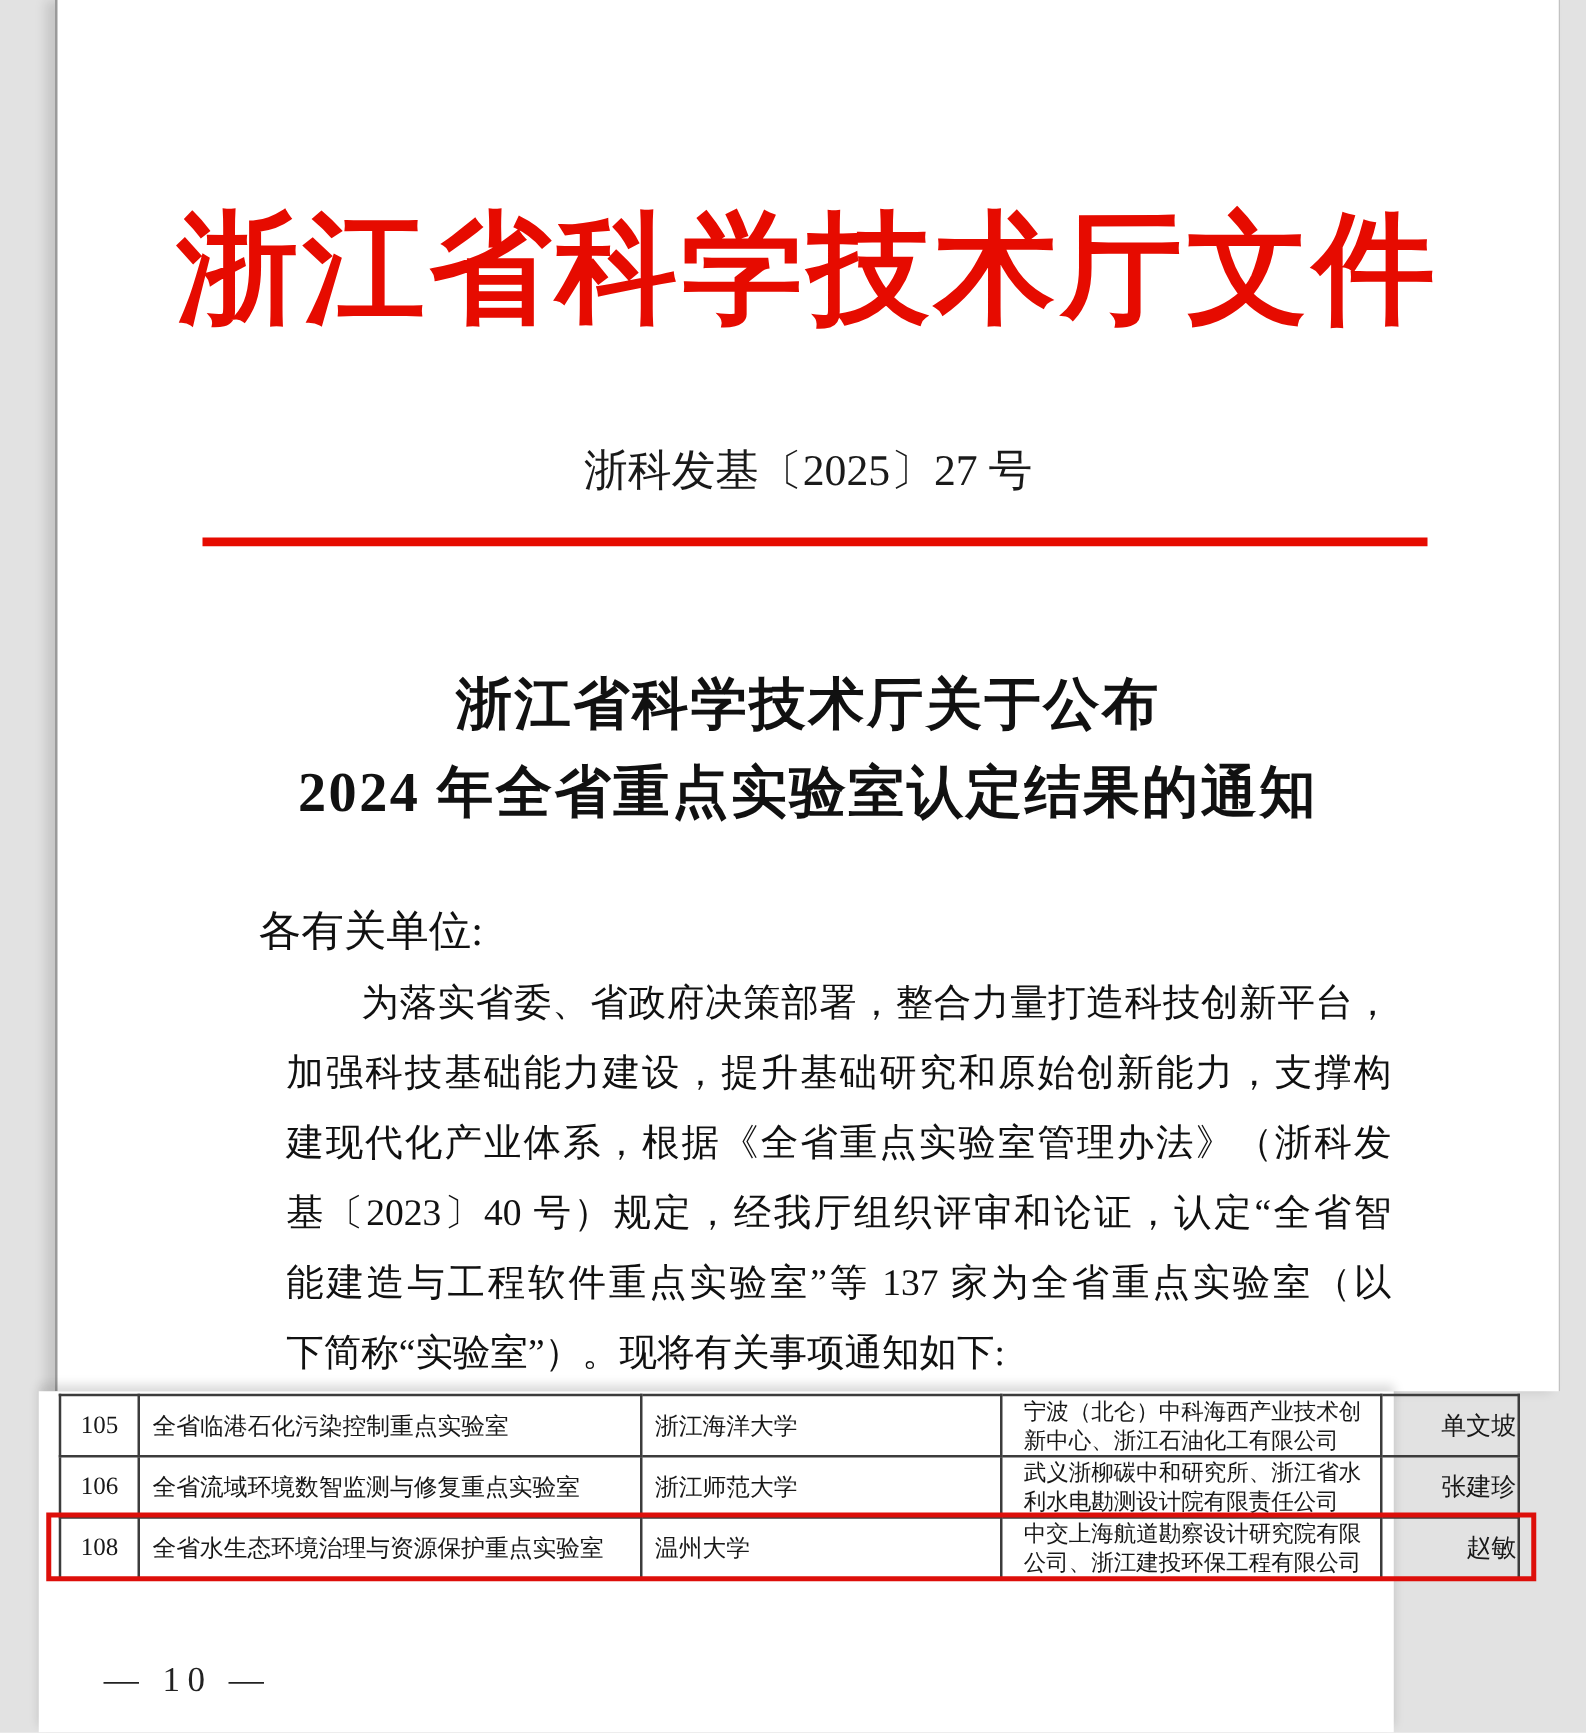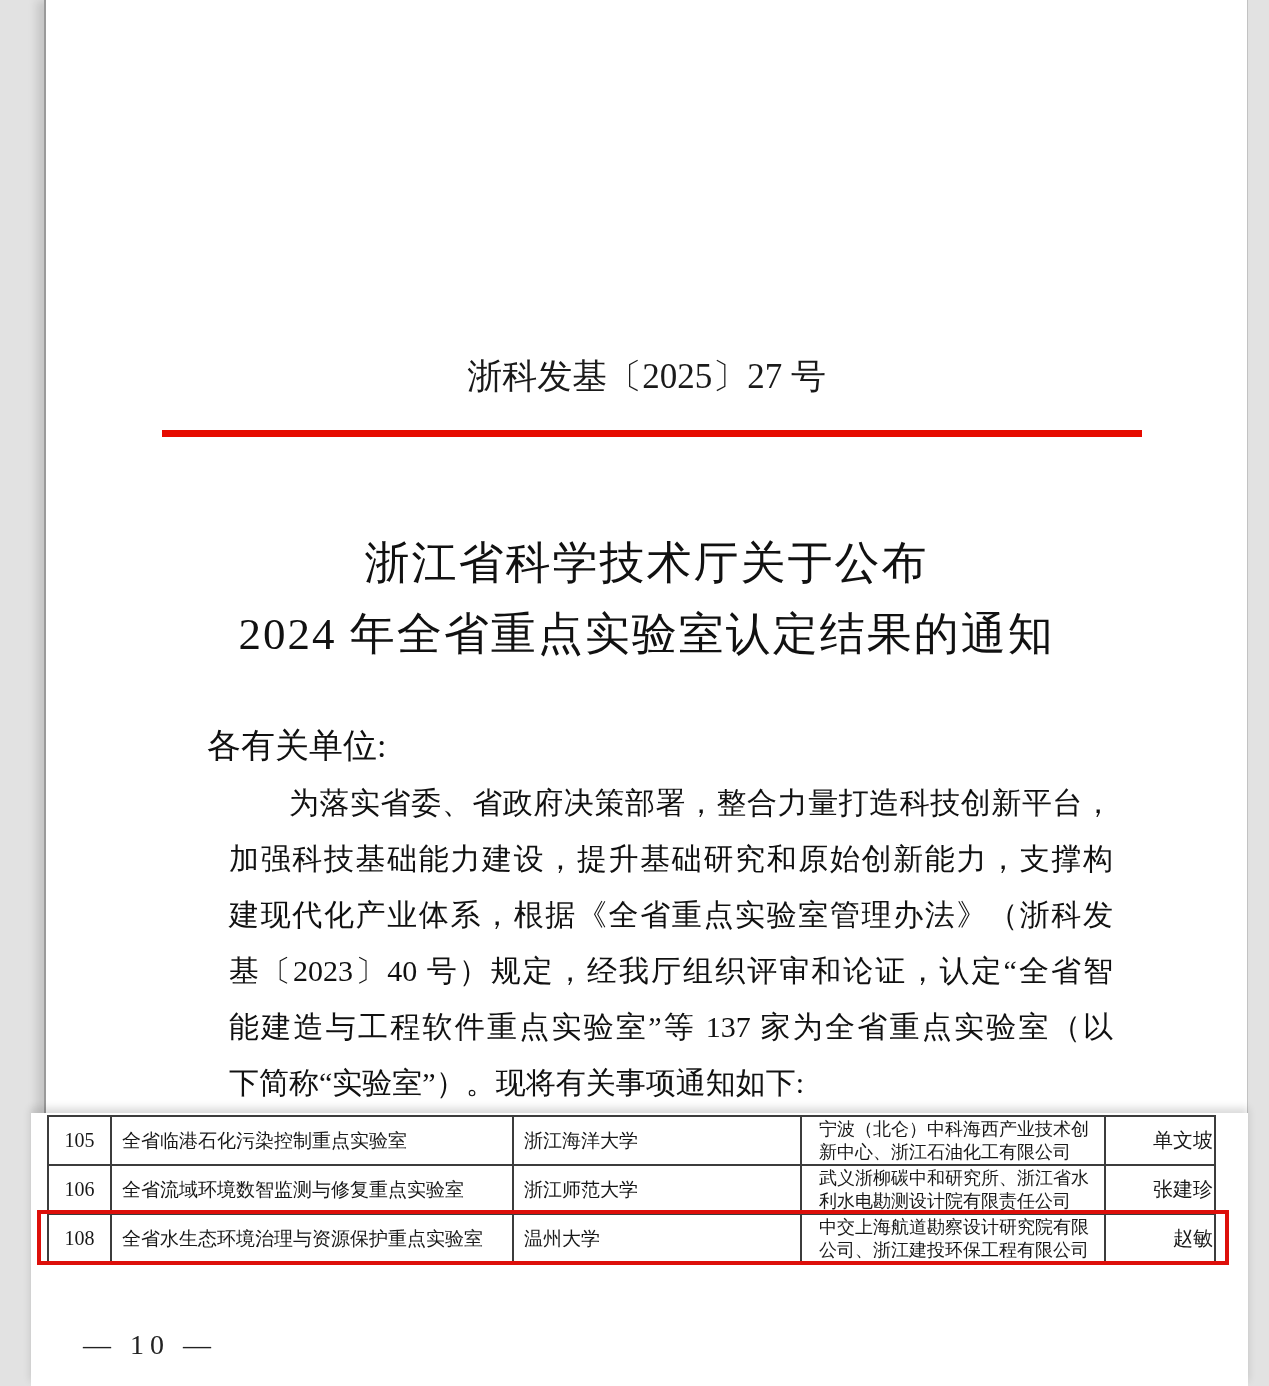--- a/index.html
+++ b/index.html
@@ -62,21 +62,21 @@
   }
 
   .doc-heading {
     position: absolute;
     top: 528px;
     left: 0;
     width: 100%;
     text-align: center;
     color: #111;
     font-size: 45px;
-    font-weight: normal;
+    font-weight: bold;
     line-height: 71px;
     letter-spacing: 2px;
   }
 
   .salutation {
     position: absolute;
     top: 726px;
     left: 161px;
     color: #111;
     font-size: 34px;
@@ -99,21 +99,21 @@
     white-space: nowrap;
   }
   .body-line.first { text-indent: 2em; }
   .body-line.last  { text-align-last: left; }
 
   
   .table-section {
     position: absolute;
     left: 31px;
     top: 1113px;
-    width: 1217px;
+    width: 1084px;
     height: 273px;
     background: #ffffff;
     box-shadow: 0 -5px 8px rgba(0,0,0,0.15);
   }
 
   table.results {
     position: absolute;
     left: 16px;
     top: 2px;
     border-collapse: collapse;
@@ -153,20 +153,21 @@
     color: #222;
     letter-spacing: 6px;
     white-space: nowrap;
   }
 </style>
 </head>
 <body>
 
 <div class="doc-page">
 
+  <div class="doc-title">浙江省科学技术厅文件</div>
 
   <div class="doc-number">浙科发基〔2025〕27 号</div>
 
   <div class="red-line"></div>
 
   <div class="doc-heading">
     <div>浙江省科学技术厅关于公布</div>
     <div>2024 年全省重点实验室认定结果的通知</div>
   </div>
 

